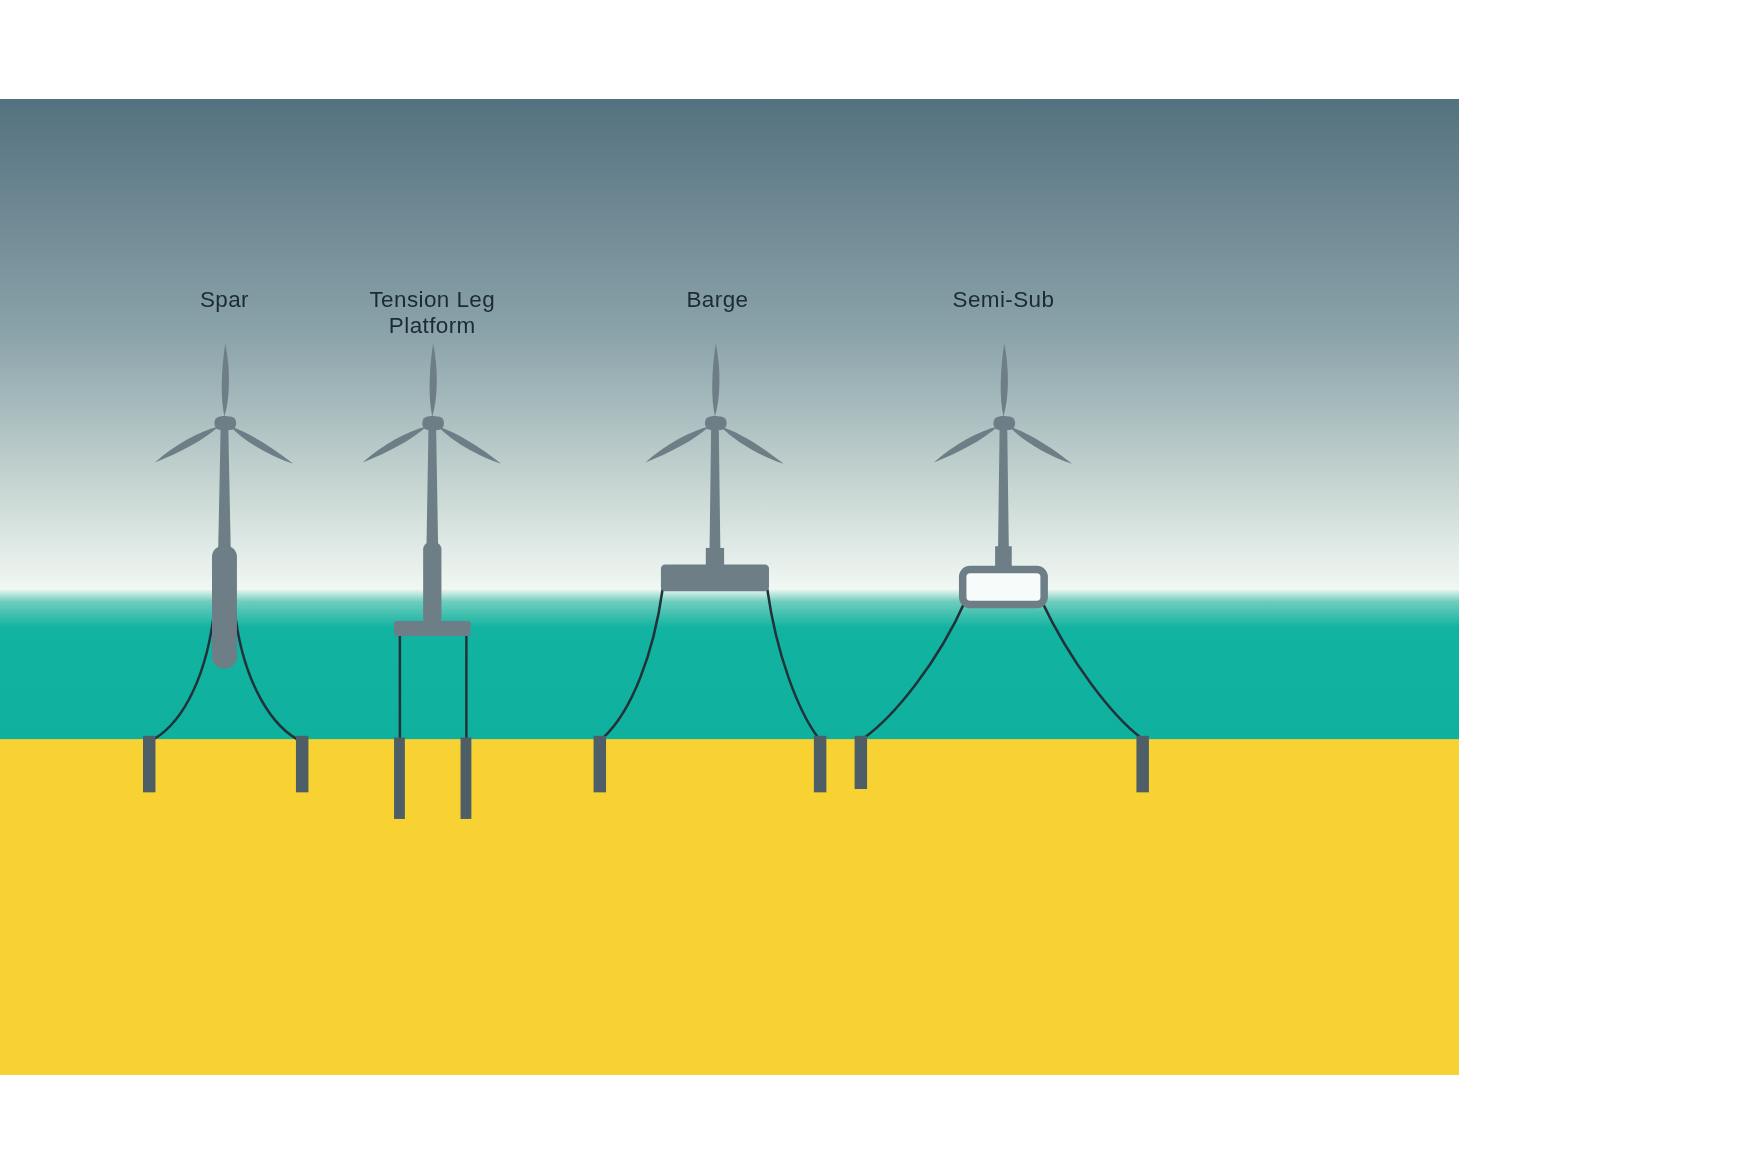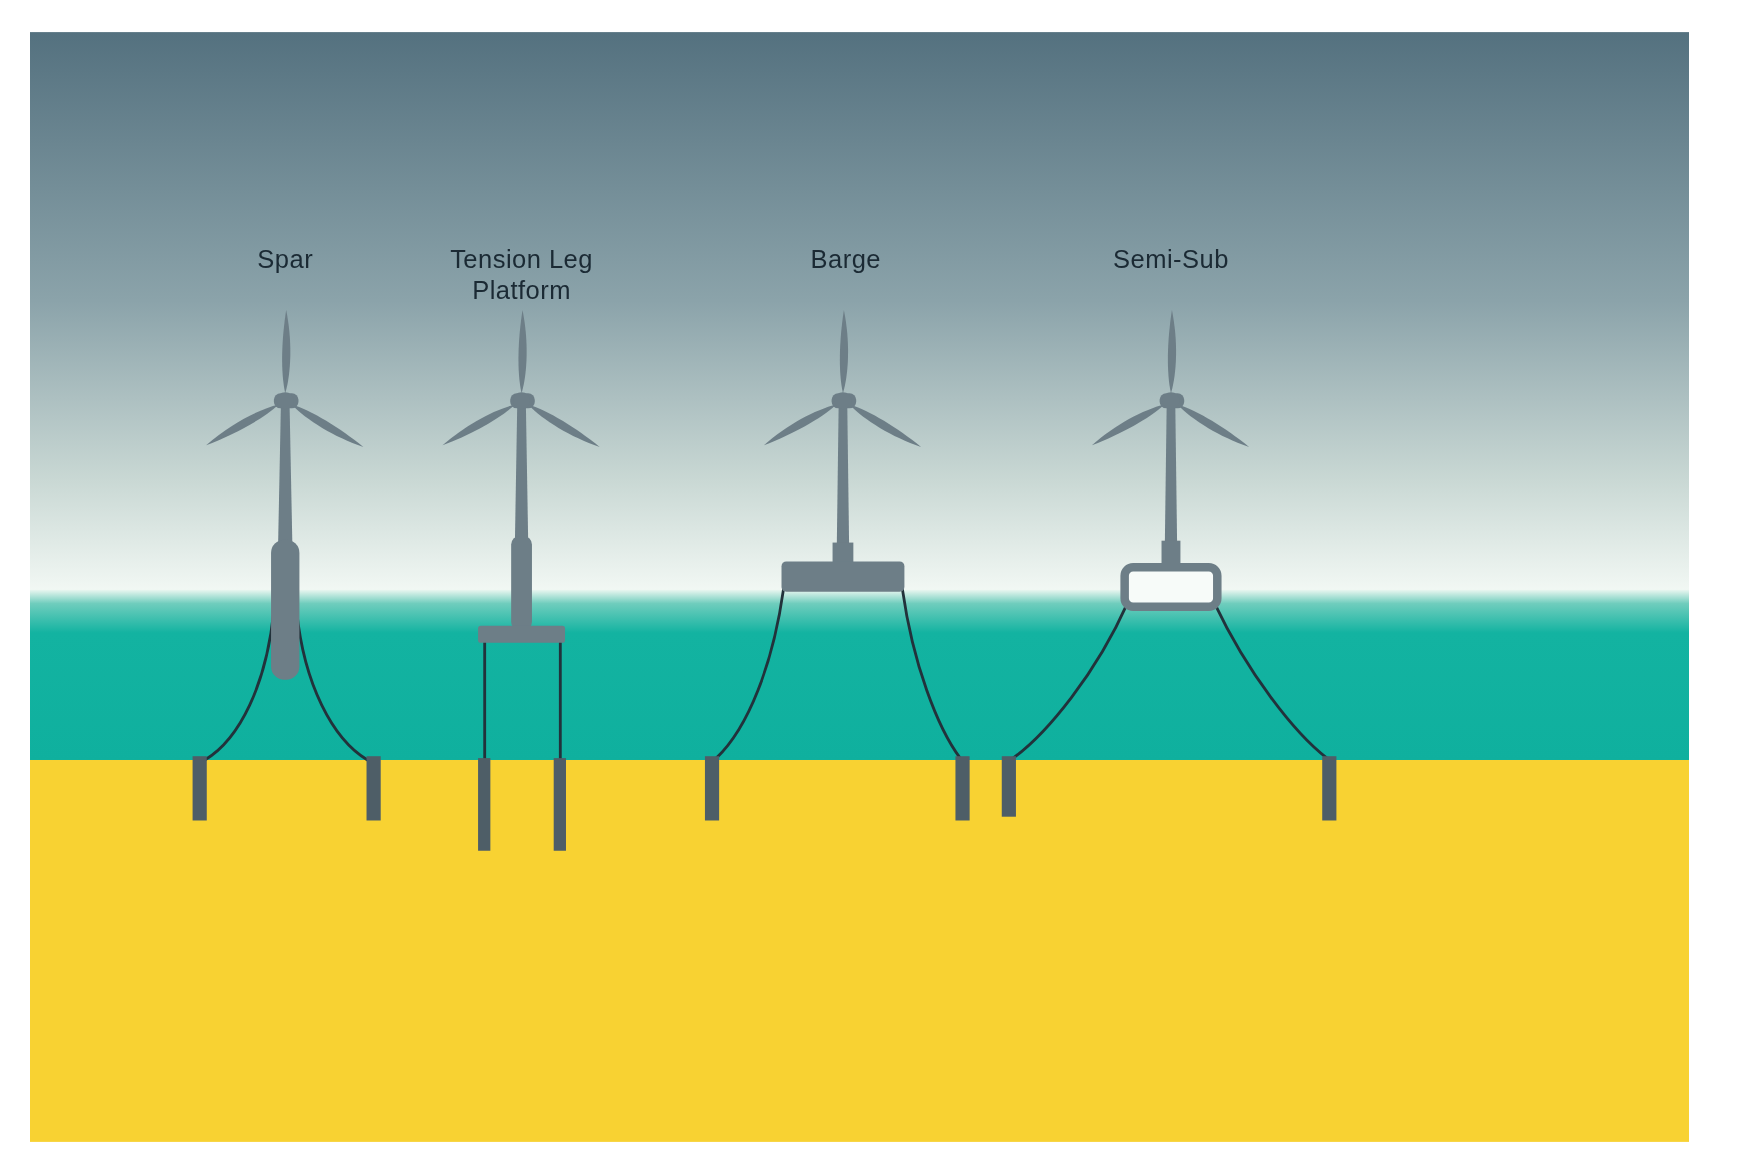--- a/index.html
+++ b/index.html
@@ -3,24 +3,23 @@
 <meta charset="utf-8">
 <style>
   html, body {
     margin: 0;
     padding: 0;
     background: #ffffff;
     font-family: "Liberation Sans", sans-serif;
   }
   .stage {
     position: relative;
-    width: 1659px;
+    width: 1459px;
     height: 1174px;
     overflow: hidden;
-    margin-left: 30px;
   }
   .stage svg {
     display: block;
     width: 100%;
     height: 100%;
   }
   text {
     font-family: "Liberation Sans", sans-serif;
     font-size: 27px;
     font-weight: 400;

